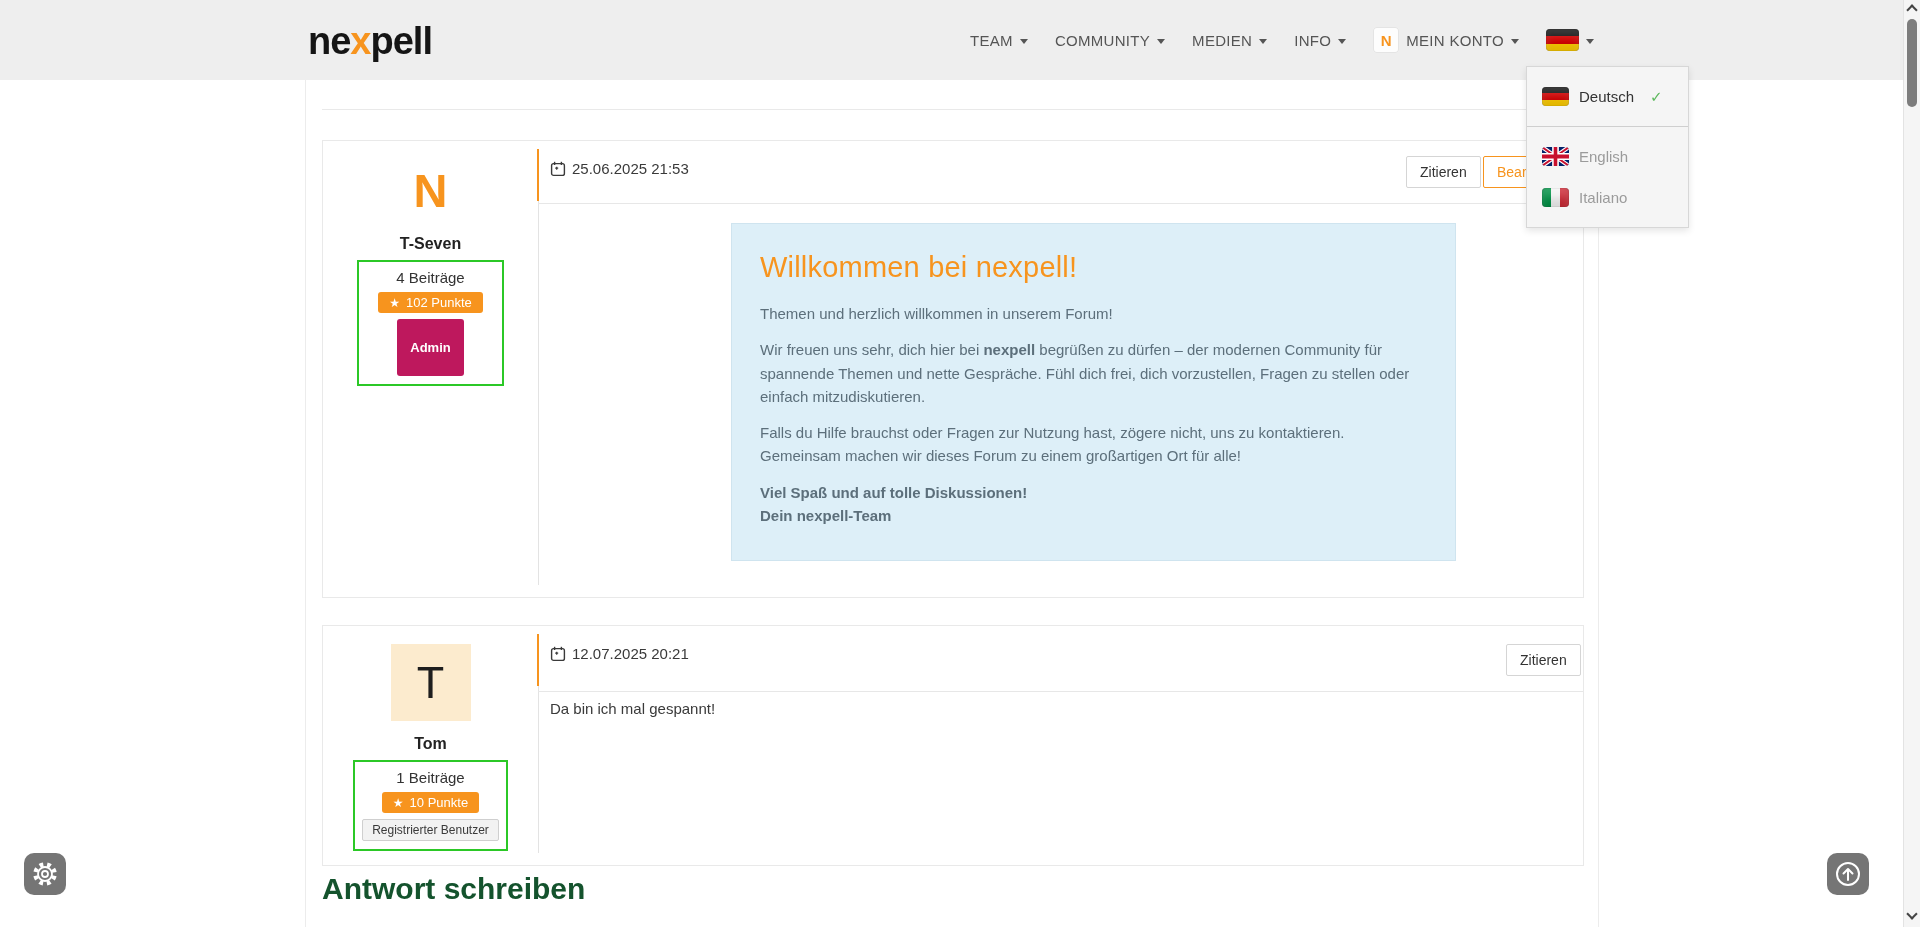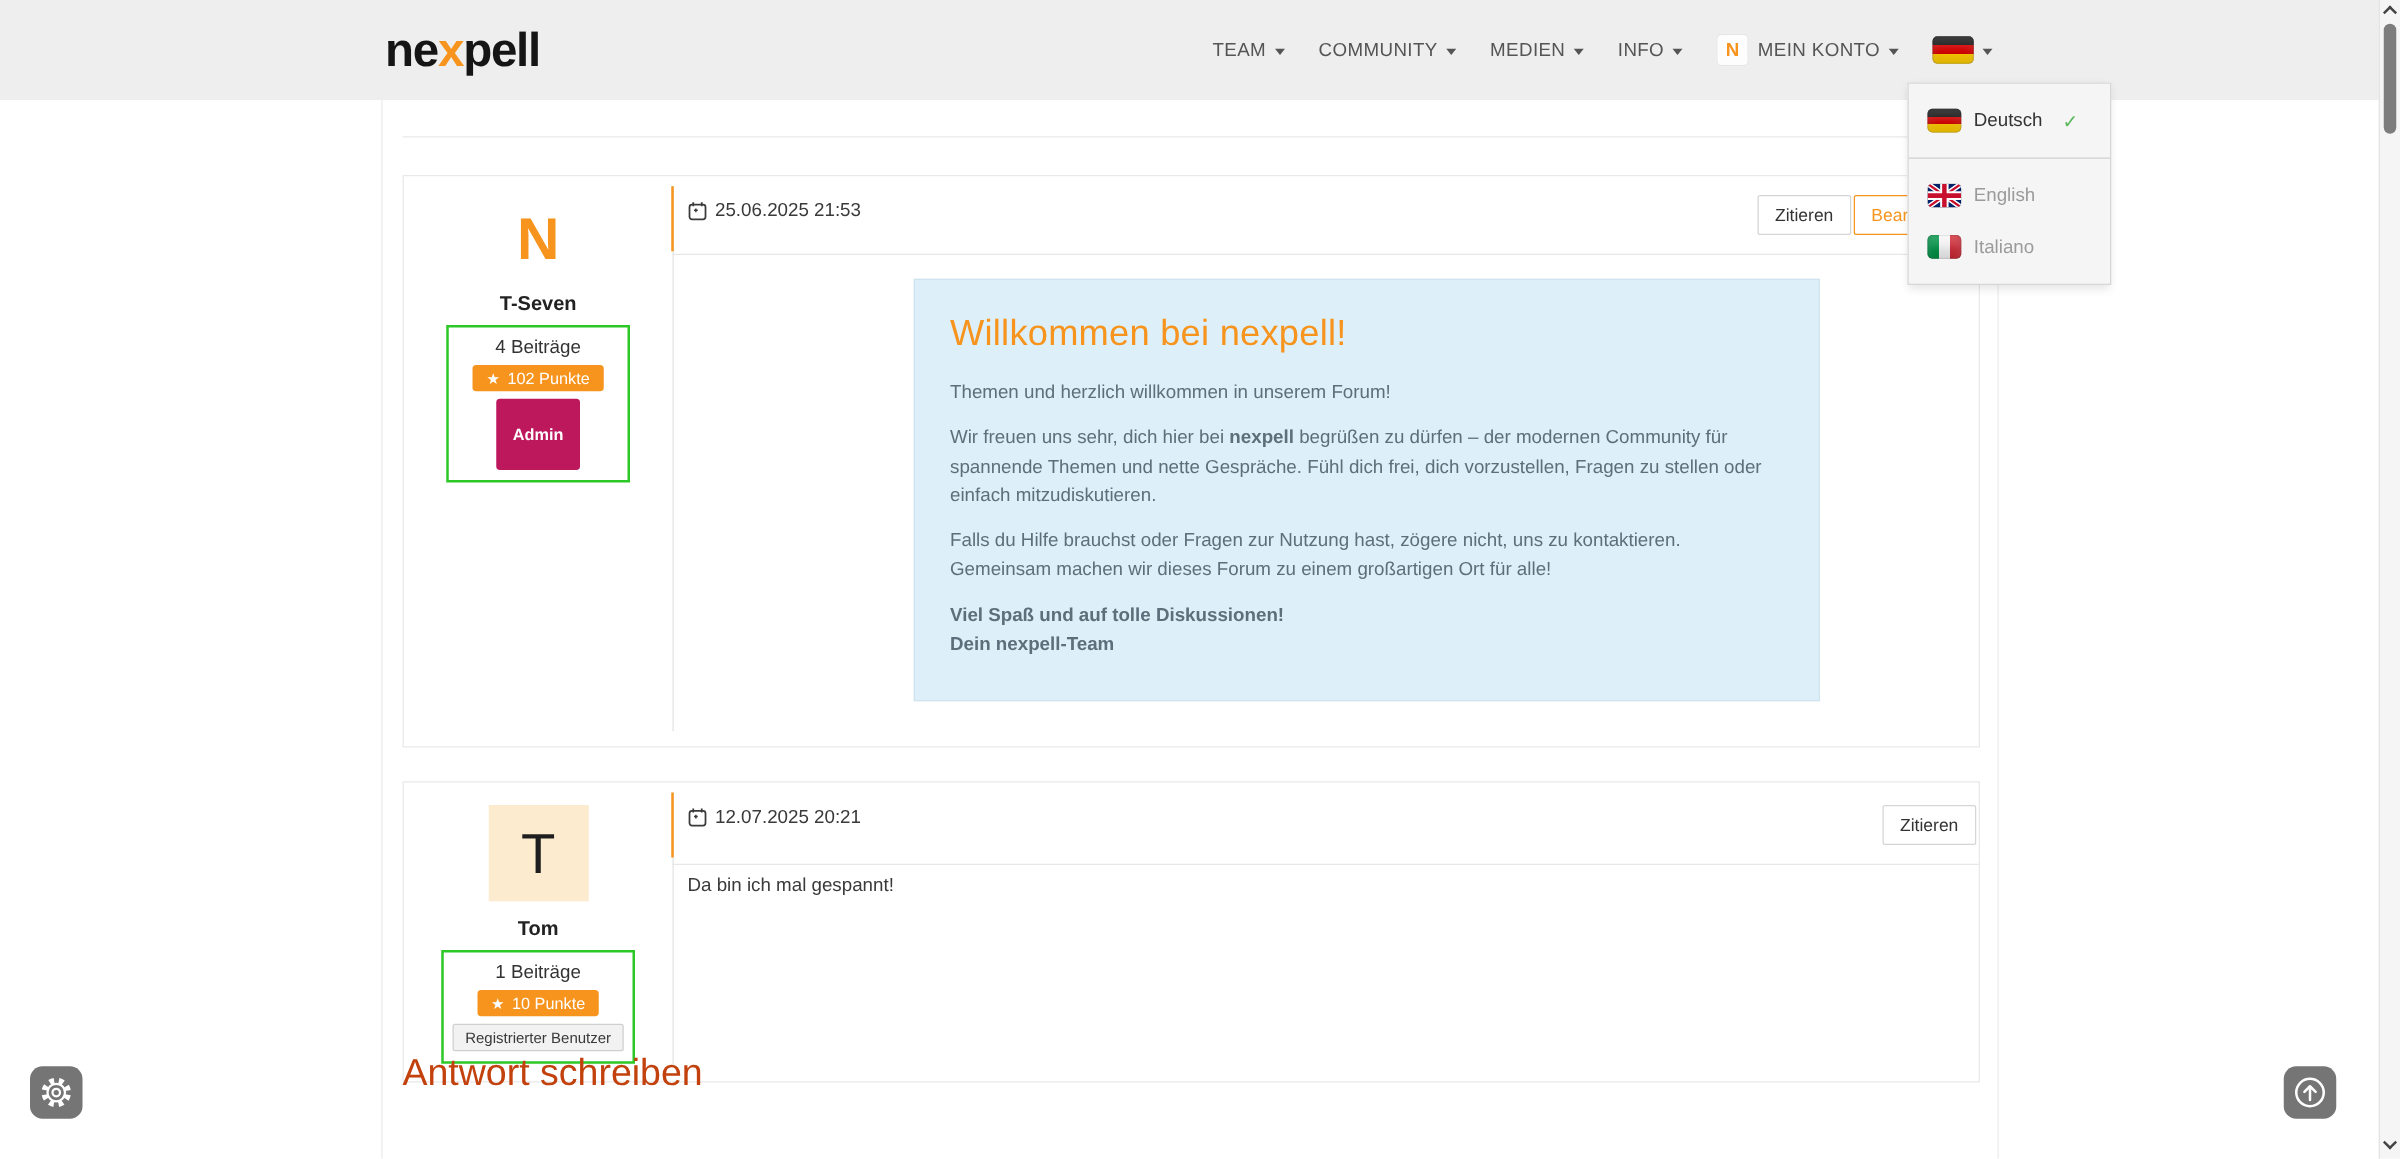--- a/index.html
+++ b/index.html
@@ -72,21 +72,21 @@
     font-family:"Liberation Sans","DejaVu Sans",sans-serif; }
   .btn-orange { border-color:#F7941E; color:#F7941E; }
 
   .infobox { position:absolute; left:384px; top:82px; width:725px; height:338px;
     background:#ddeff8; border:1px solid #cfe4ef; padding:22px 28px; overflow:hidden;margin-left:24px; }
   .infobox h2 { font-size:29px; font-weight:300; color:#F7941E; margin:5px 0 18px; letter-spacing:.2px; }
   .infobox p { font-size:15px; line-height:1.55; color:#5c6f7b; margin:13px 0; }
   .infobox .bold { font-weight:700; }
   .post-text { position:absolute; left:227px; top:74px; font-size:15px; color:#3a3a3a; }
 
-  .reply-heading { position:absolute; left:16px; top:762px; font-size:30px; font-weight:400; color:#c2410c; }
+  .reply-heading { position:absolute; left:16px; top:792px; font-size:30px; font-weight:700; color:#14532d; }
 
   
   .fab { position:absolute; width:42px; height:42px; background:#757575; border-radius:10px;
     display:flex; align-items:center; justify-content:center; cursor:pointer; }
   .fab-gear { left:24px; top:853px; }
   .fab-top { left:1827px; top:853px; }
 
   
   .scrollbar { position:absolute; right:0; top:0; width:17px; height:927px; background:#f5f5f5;
     border-left:1px solid #e3e3e3; }

